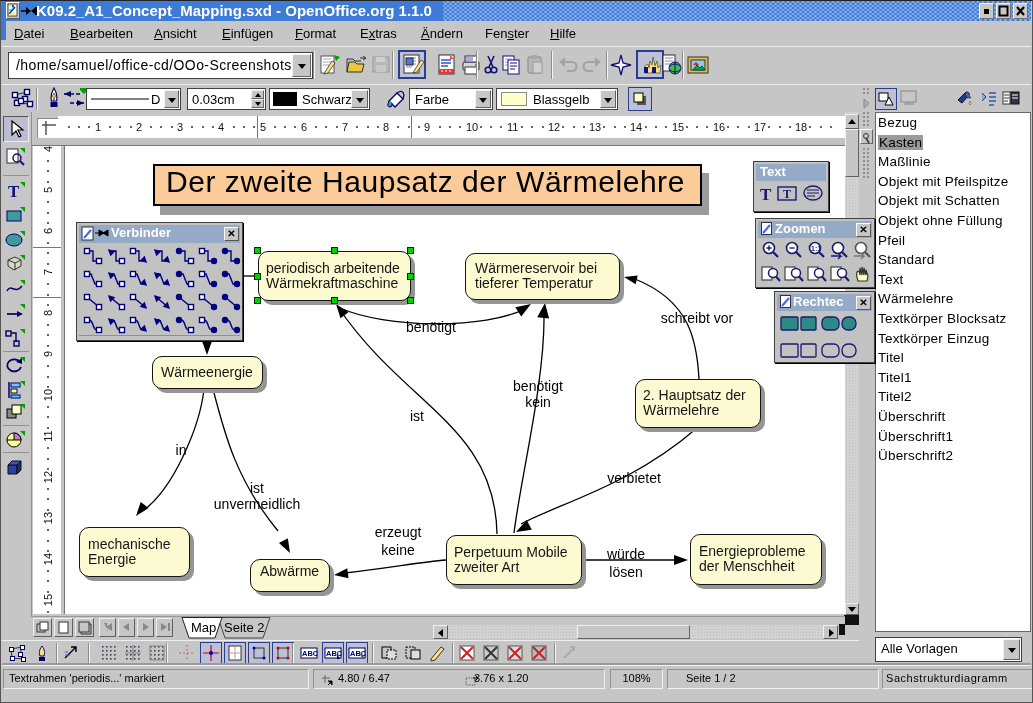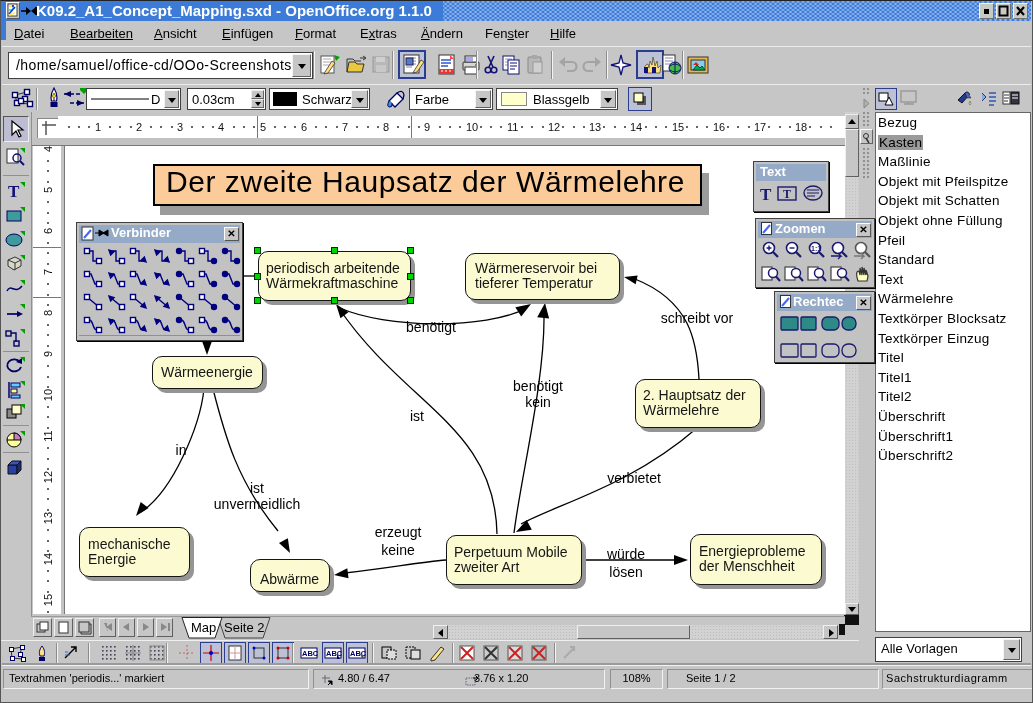--- a/index.html
+++ b/index.html
@@ -74,21 +74,21 @@
       </svg></div>
 <div class="tbtn" style="left:994px;"><svg width="13" height="14">
         <rect x="2.5" y="2.5" width="8" height="9" fill="none" stroke="#000" stroke-width="2"></rect>
       </svg></div>
 <div class="tbtn" style="left:1011px;"><svg width="13" height="14">
         <path d="M3,3 L10,11 M10,3 L3,11" stroke="#000" stroke-width="2.2"></path>
       </svg></div>
 </div>
 <div id="menubar">
 <span style="left:12px;"><u>D</u>atei</span>
-<span style="left:68px;text-decoration:underline;"><u>B</u>earbeiten</span>
+<span style="left:68px;"><u>B</u>earbeiten</span>
 <span style="left:152px;"><u>A</u>nsicht</span>
 <span style="left:220px;"><u>E</u>infügen</span>
 <span style="left:293px;"><u>F</u>ormat</span>
 <span style="left:358px;">E<u>x</u>tras</span>
 <span style="left:419px;"><u>Ä</u>ndern</span>
 <span style="left:483px;">Fen<u>s</u>ter</span>
 <span style="left:548px;"><u>H</u>ilfe</span>
 </div>
 <div id="tb1">
 <div class="combo" style="left:6px;top:5px;width:305px;height:27px;">
@@ -559,21 +559,21 @@
     </div>
     <div class="node" style="left:87px;top:210px;width:111px;height:33px;padding-top:8px;">
       <div style="margin-left:8px;">Wärmeenergie</div>
     </div>
     <div class="node" style="left:570px;top:233px;width:126px;height:49px;padding-top:8px;">
       <div style="margin-left:7px;">2. Hauptsatz der<br>Wärmelehre</div>
     </div>
     <div class="node" style="left:14px;top:381px;width:111px;height:50px;padding-top:9px;">
       <div style="margin-left:8px;">mechanische<br>Energie</div>
     </div>
-    <div class="node" style="left:185px;top:413px;width:80px;height:33px;padding-top:12px;">
+    <div class="node" style="left:185px;top:413px;width:80px;height:33px;padding-top:4px;">
       <div style="margin-left:9px;">Abwärme</div>
     </div>
     <div class="node" style="left:381px;top:389px;width:136px;height:50px;padding-top:9px;">
       <div style="margin-left:7px;">Perpetuum Mobile<br>zweiter Art</div>
     </div>
     <div class="node" style="left:625px;top:388px;width:132px;height:51px;padding-top:9px;">
       <div style="margin-left:8px;">Energieprobleme<br>der Menschheit</div>
     </div>
     <div class="hdl" style="left:189px;top:101px;"></div>
     <div class="hdl" style="left:189px;top:127px;"></div>

